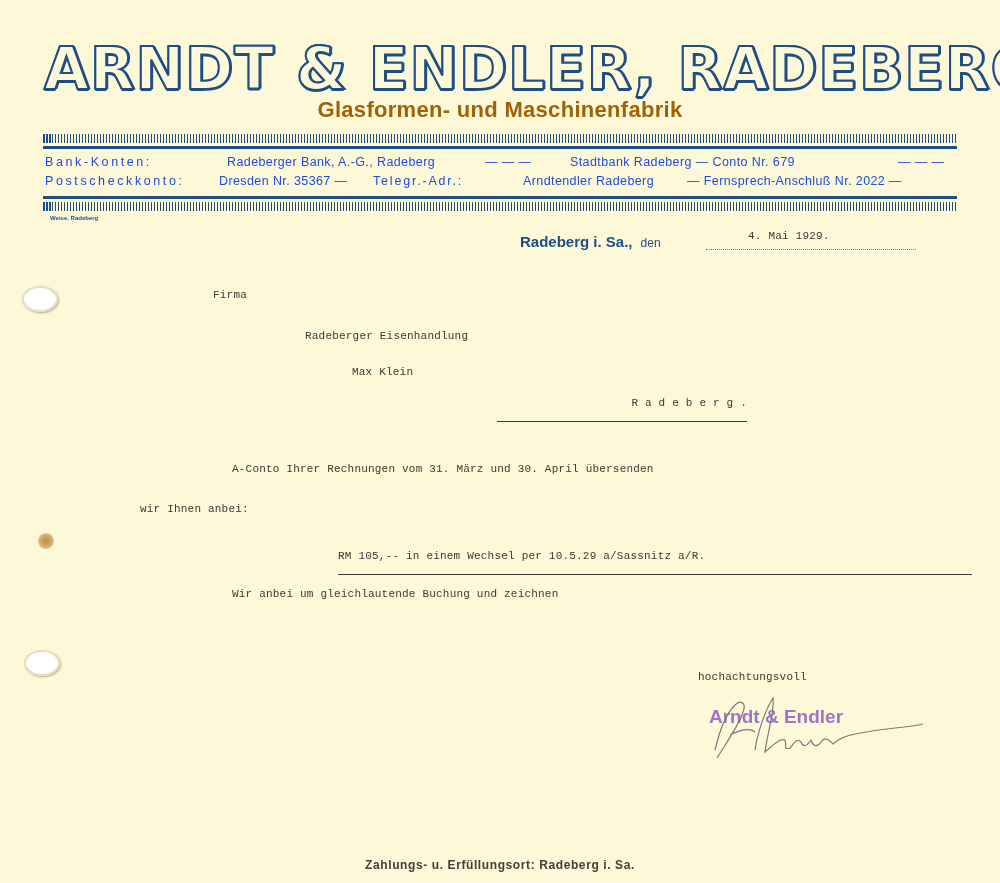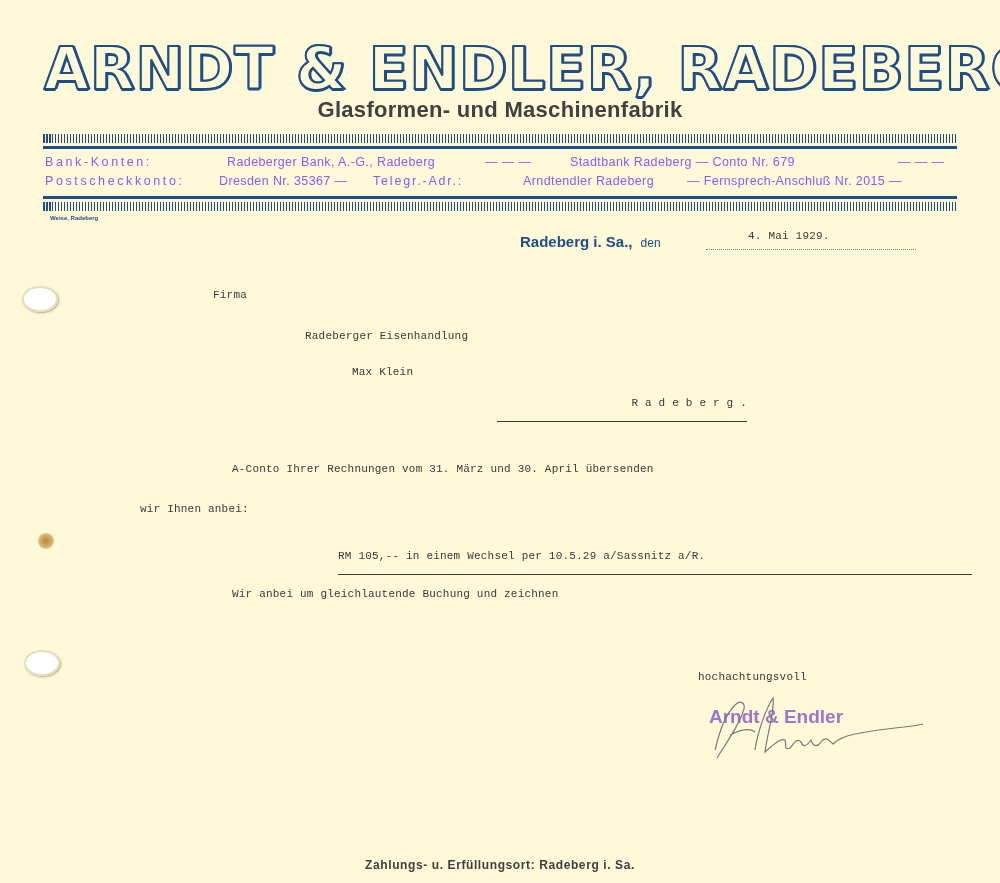--- a/index.html
+++ b/index.html
@@ -14,29 +14,29 @@
     font-family:"DejaVu Sans", sans-serif;
     font-weight:bold; font-size:58px; letter-spacing:1px;
     color:#fcf8d8;
     -webkit-text-stroke:2px #1f4e86;
     text-shadow: 2px 0 0 #1f4e86, -1px 0 0 #1f4e86, 0 2px 0 #1f4e86, 0 -1px 0 #1f4e86;
     line-height:70px; white-space:nowrap; text-align:center;
   }
   .subtitle {
     left:0; top:97px; width:1000px; text-align:center;
     font-family:"Liberation Sans", sans-serif; font-weight:bold;
-    font-size:22px; color:#404040; letter-spacing:0.3px;
+    font-size:22px; color:#a16207; letter-spacing:0.3px;
   }
   .hatch {
     left:43px; width:914px; height:9px;
     background: repeating-linear-gradient(90deg, #1f4e86 0 1.5px, #fcf8d8 1.5px 3px);
   }
   .rule { left:43px; width:914px; height:3px; background:#1f4e86; }
   .info {
-    left:45px; font-size:12.5px; color:#8b5cf6; white-space:nowrap;
+    left:45px; font-size:12.5px; color:#1d4ed8; white-space:nowrap;
     letter-spacing:0.4px;
   }
   .info span { position:absolute; white-space:nowrap; }
   .spaced { letter-spacing:2.6px; }
   .printer { left:50px; top:215px; font-size:6px; font-weight:bold; color:#2a4f80; }
   .dateline {
     left:520px; top:233px; font-size:15px; font-weight:bold; color:#1f4e86;
   }
   .den { font-weight:normal; font-size:12px; margin-left:8px; }
   .dots {
@@ -82,21 +82,21 @@
   <span style="left:182px;">Radeberger Bank, A.-G., Radeberg</span>
   <span style="left:440px;">— — —</span>
   <span style="left:525px;">Stadtbank Radeberg — Conto Nr. 679</span>
   <span style="left:853px;">— — —</span>
 </div>
 <div class="abs info" style="top:174px;width:912px;height:16px;">
   <span class="spaced" style="left:0;">Postscheckkonto:</span>
   <span style="left:174px;">Dresden Nr. 35367 —</span>
   <span class="spaced" style="left:328px;letter-spacing:1.8px;">Telegr.-Adr.:</span>
   <span style="left:478px;">Arndtendler Radeberg</span>
-  <span style="left:642px;">— Fernsprech-Anschluß Nr. 2015 —</span>
+  <span style="left:642px;">— Fernsprech-Anschluß Nr. 2022 —</span>
 </div>
 
 <div class="abs rule" style="top:196px;"></div>
 <div class="abs hatch" style="top:202px;"></div>
 <div class="abs printer">Weise, Radeberg</div>
 
 <div class="abs dateline">
   <span>Radeberg i. Sa.,</span><span class="den">den</span>
 </div>
 <div class="abs dots"></div>

